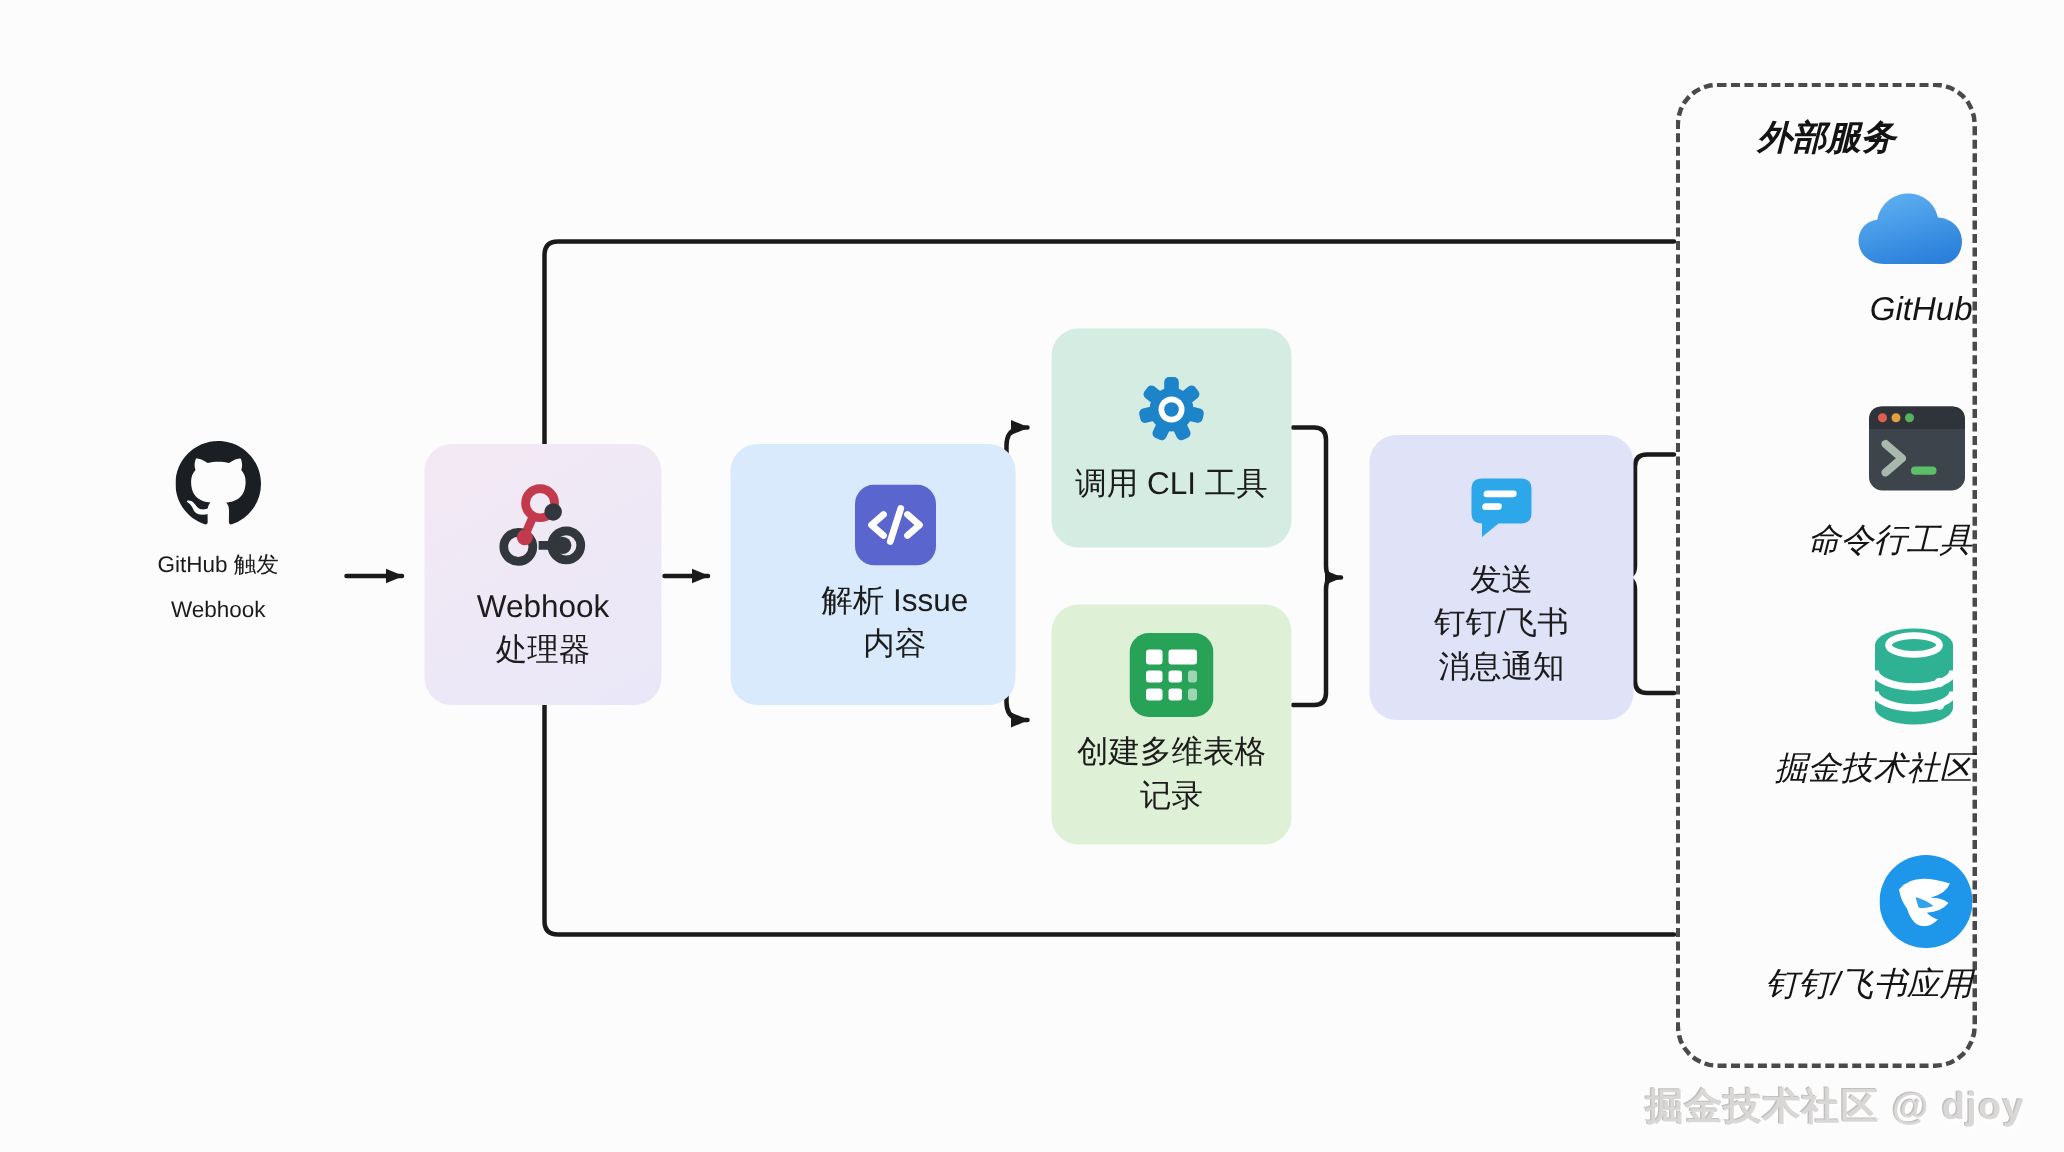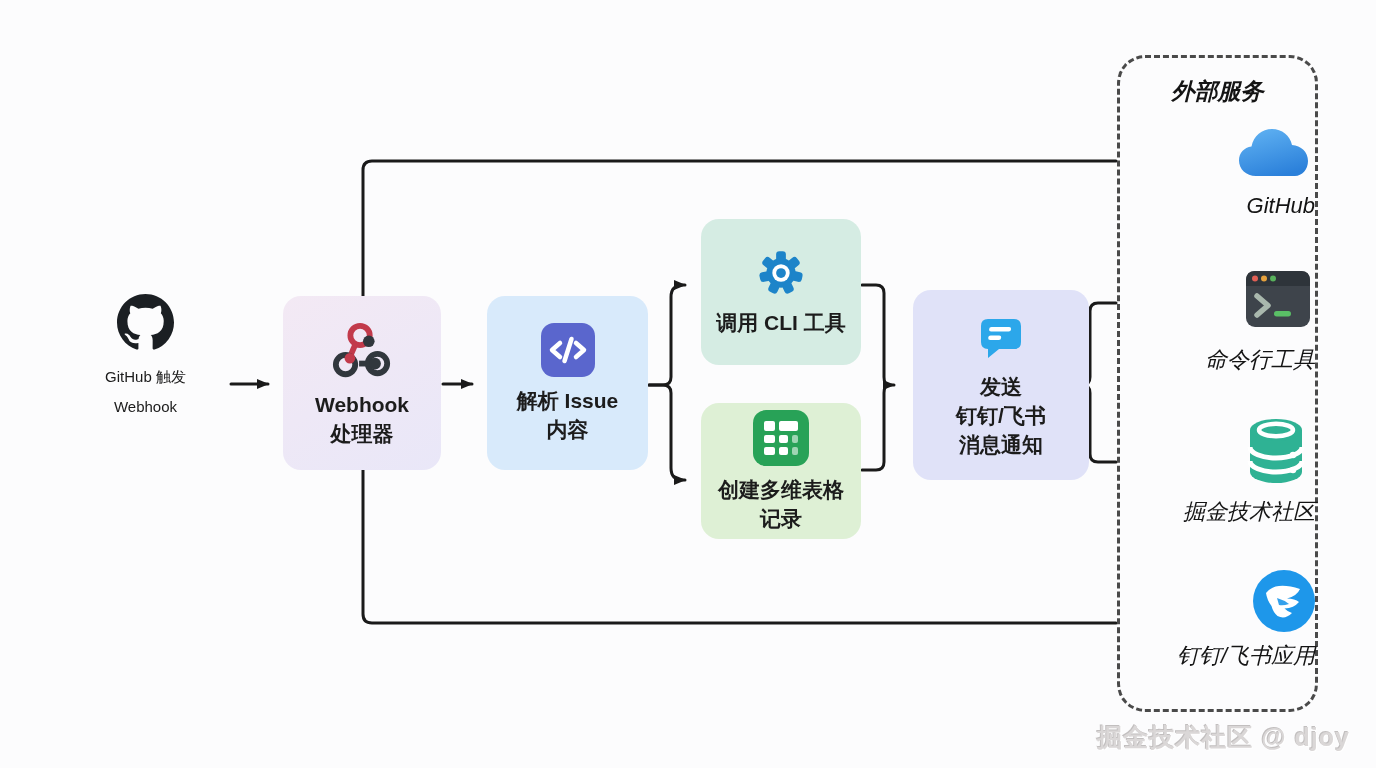--- a/index.html
+++ b/index.html
@@ -9,27 +9,27 @@
     font-family:"Liberation Sans","DejaVu Sans",sans-serif;
     color:#1b1b1b;
   }
   .stage{position:absolute;inset:0;}
   svg.connectors{position:absolute;left:0;top:0;z-index:1;}
   .node{
     position:absolute;z-index:2;border-radius:18px;
     display:flex;flex-direction:column;align-items:center;justify-content:center;
     text-align:center;
   }
-  .node .nlabel{font-size:21px;line-height:29px;font-weight:700;color:#1c1c1c;margin-top:9px;}
+  .node .nlabel{font-size:21px;line-height:29px;font-weight:400;color:#1c1c1c;margin-top:9px;}
   .node .nlabel span{display:block;}
   .icon-wrap{display:flex;align-items:center;justify-content:center;}
   #box-webhook{left:283px;top:296px;width:158px;height:174px;background:linear-gradient(150deg,#f3e9f4 0%,#e9e7f8 100%);}
-  #box-parse{left:487px;top:296px;width:161px;height:174px;background:#d8eafb;}
+  #box-parse{left:487px;top:296px;width:161px;height:174px;background:#d8eafb;padding-left:29px;}
   #box-cli{left:701px;top:219px;width:160px;height:146px;background:#d5ece3;}
-  #box-table{left:701px;top:403px;width:160px;height:136px;background:#def0d5;}
+  #box-table{left:701px;top:403px;width:160px;height:160px;background:#def0d5;}
   #box-send{left:913px;top:290px;width:176px;height:190px;background:#e0e2f8;}
 
   .source{position:absolute;left:48px;top:294px;width:195px;z-index:2;
     display:flex;flex-direction:column;align-items:center;text-align:center;}
   .source .slabel{font-size:15px;line-height:30px;font-weight:500;margin-top:11px;}
   .source .slabel span{display:block;}
 
   .panel{
     position:absolute;left:1117px;top:55px;width:201px;height:657px;z-index:2;
     border:3px dashed #4a4a4a;border-radius:28px;box-sizing:border-box;font-style:italic;

